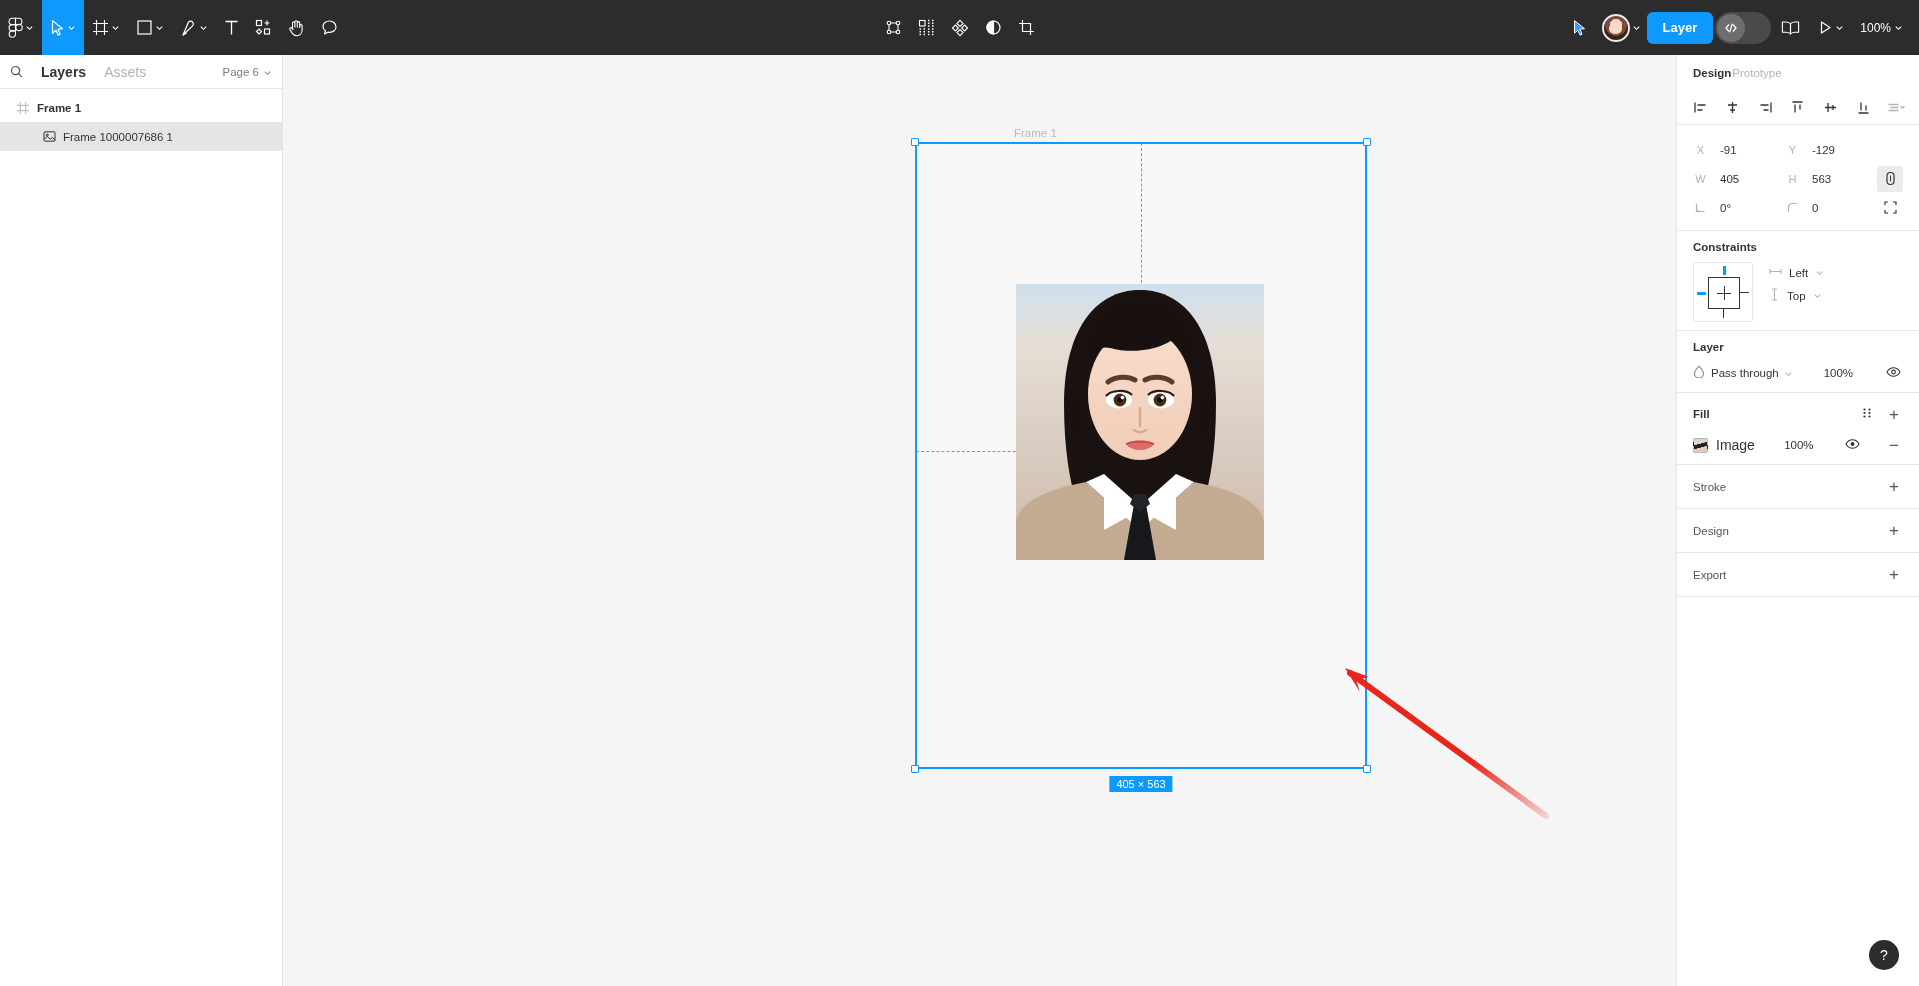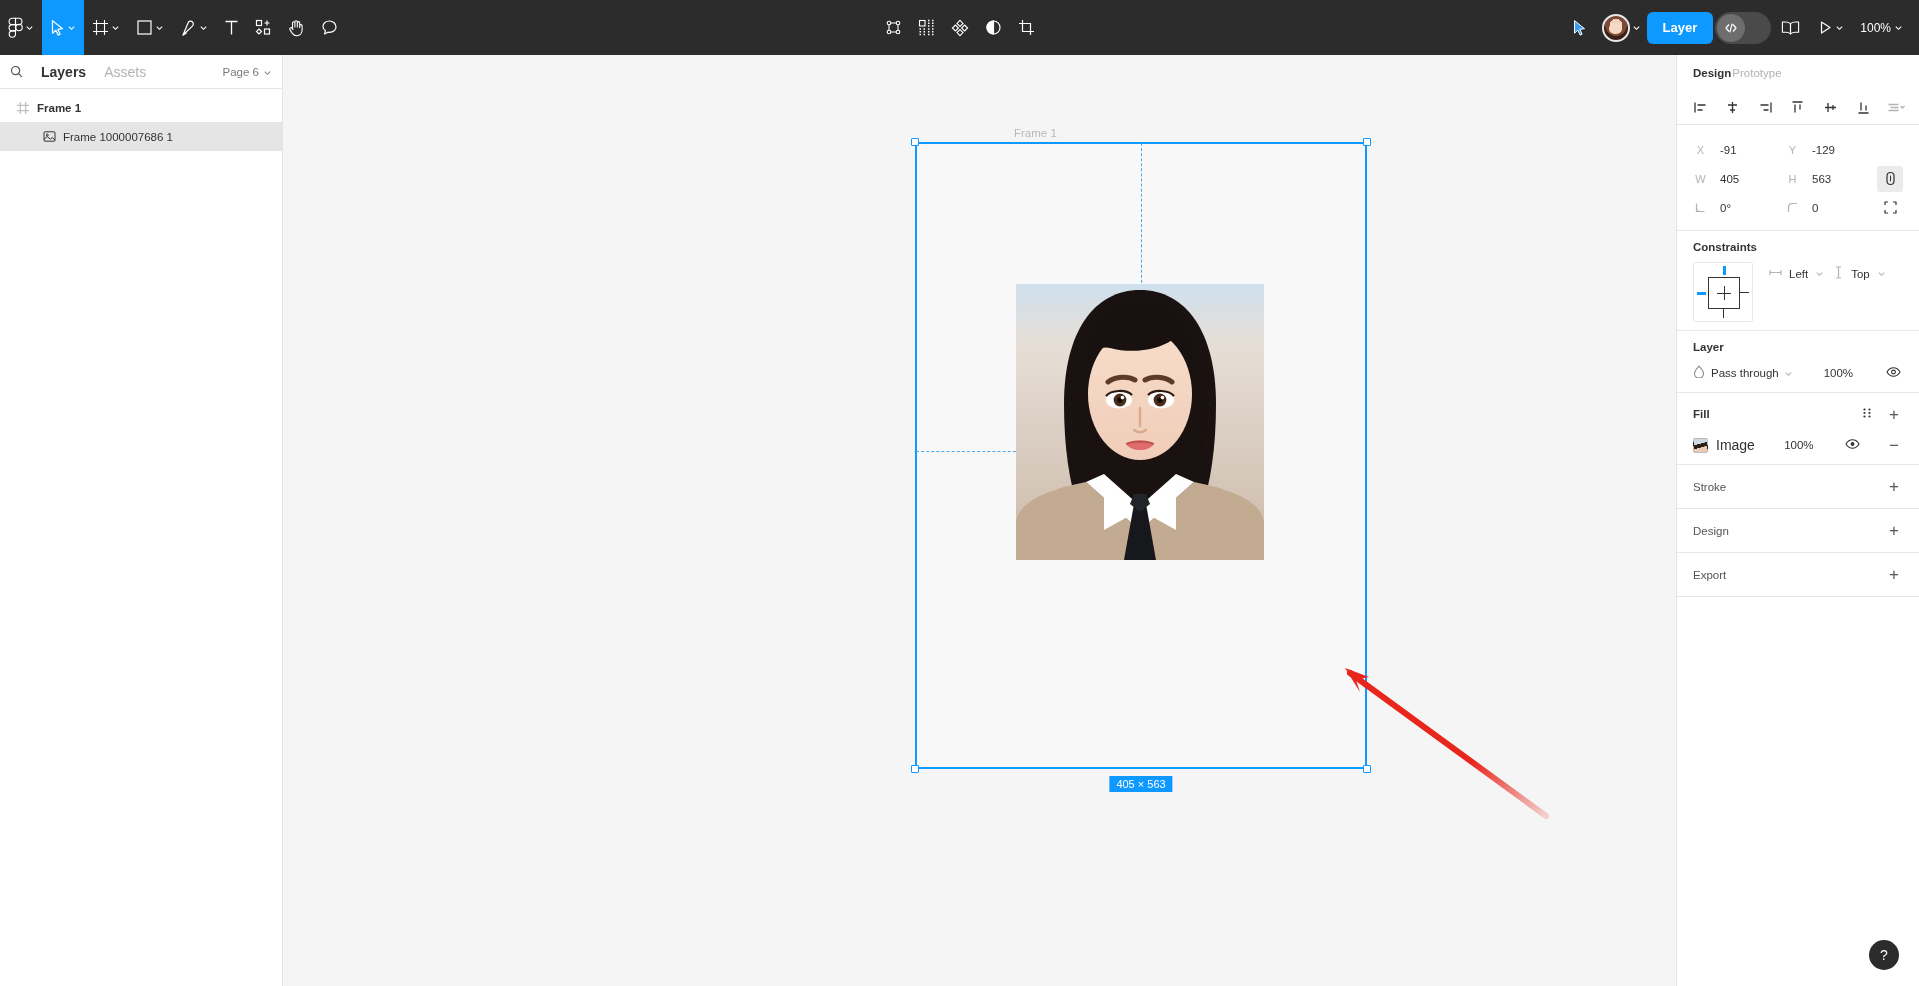--- a/index.html
+++ b/index.html
@@ -182,21 +182,21 @@
     position: absolute; left: 14px; top: 14px; width: 32px; height: 32px;
     border: 1px solid #333;
   }
   .cbox::before { content:""; position:absolute; left:50%; top:8px; bottom:8px; border-left:1px solid #333; }
   .cbox::after  { content:""; position:absolute; top:50%; left:8px; right:8px; border-top:1px solid #333; }
   .ctick { position: absolute; background: #333; }
   .ct-top  { left: 29px; top: 3px; width: 3px; height: 9px; background:#0d99ff; }
   .ct-bot  { left: 29px; bottom: 3px; width: 1px; height: 9px; }
   .ct-left { left: 3px; top: 29px; width: 9px; height: 3px; background:#0d99ff; }
   .ct-right{ right: 3px; top: 29px; width: 9px; height: 1px; }
-  .c-selects { display: flex; flex-direction: row; gap: 9px; padding-top: 4px; }
+  .c-selects { display: flex; flex-direction: column; gap: 9px; padding-top: 4px; }
   .c-sel { display: flex; align-items: center; gap: 7px; font-size: 11.5px; color: #333; cursor: pointer; }
   .c-sel .dd { color:#b3b3b3; }
 
   .row-between { display: flex; align-items: center; justify-content: space-between; }
   .blend-row { display: flex; align-items: center; gap: 6px; }
   .blend-name { font-size: 11.5px; color: #333; display:flex; align-items:center; gap:5px; cursor: pointer; }
   .op-val { font-size: 11.5px; color: #333; padding: 3px 5px; border:1px solid transparent; border-radius:2px; cursor:text; }
   .fill-swatch {
     width: 15px; height: 15px; border-radius: 2px; flex: 0 0 auto;
     background: linear-gradient(165deg,#cfd9e2 0 38%, #2b2118 39% 62%, #e8c9b4 63% 100%);

